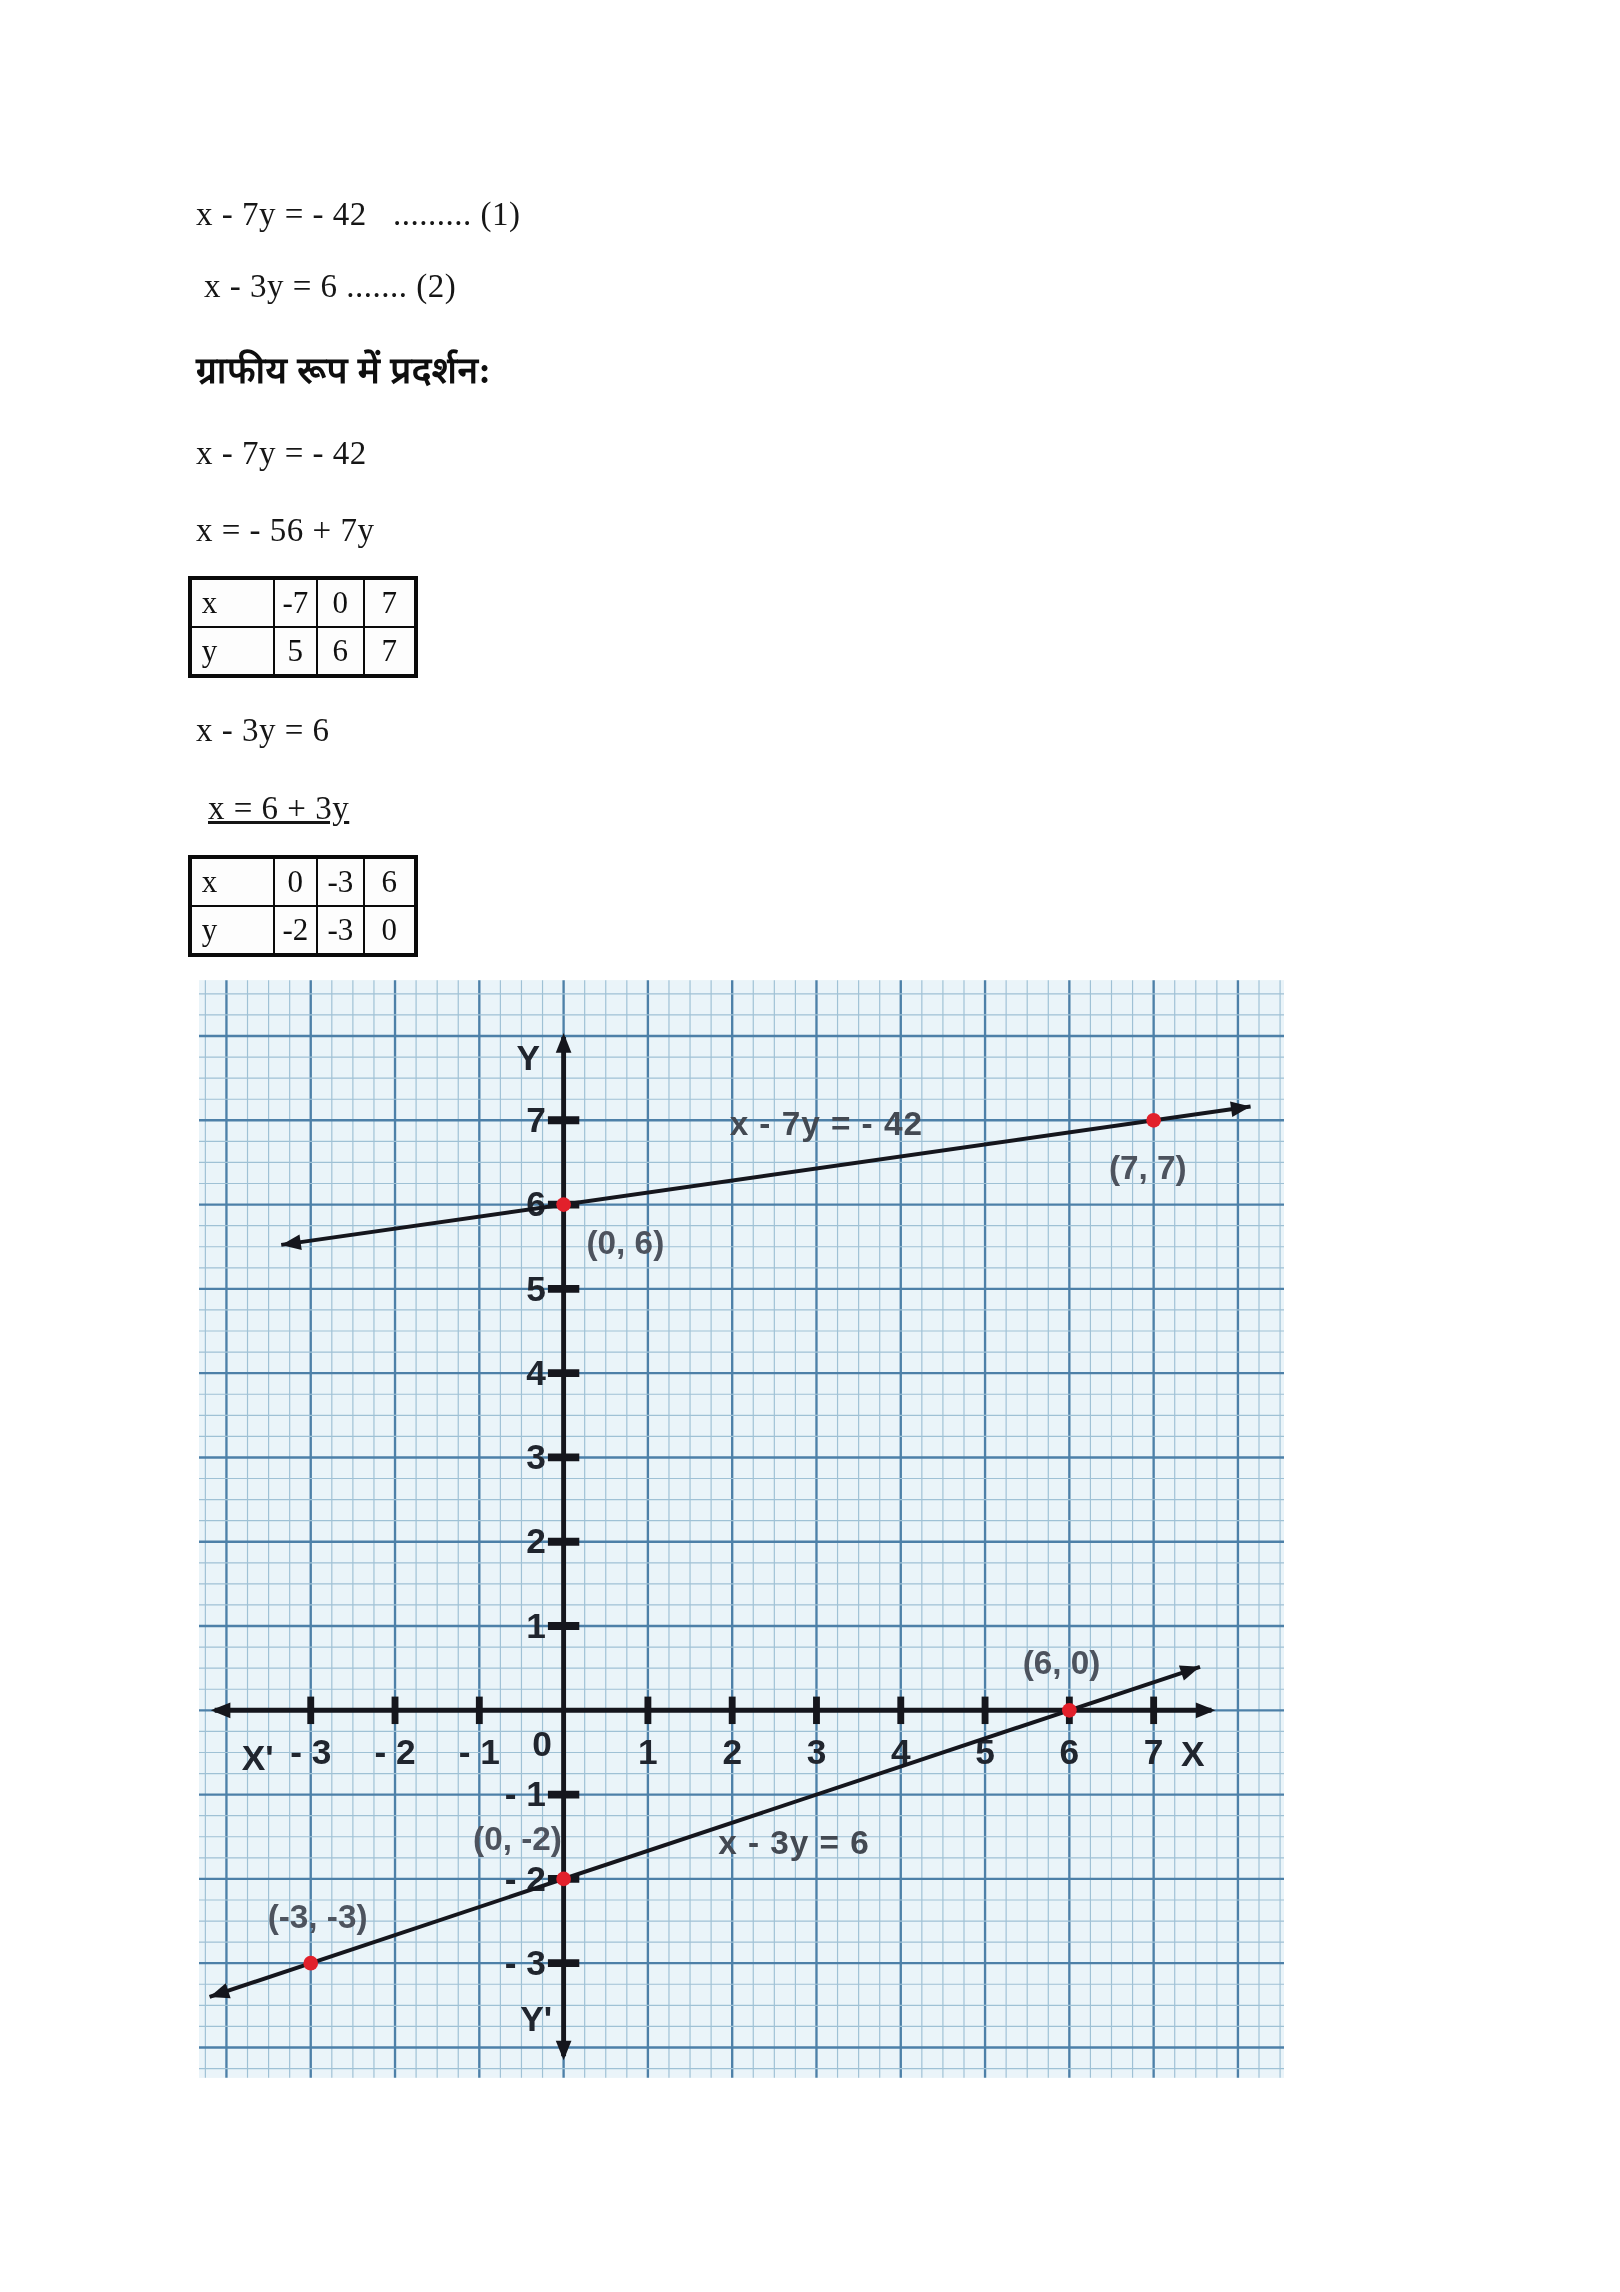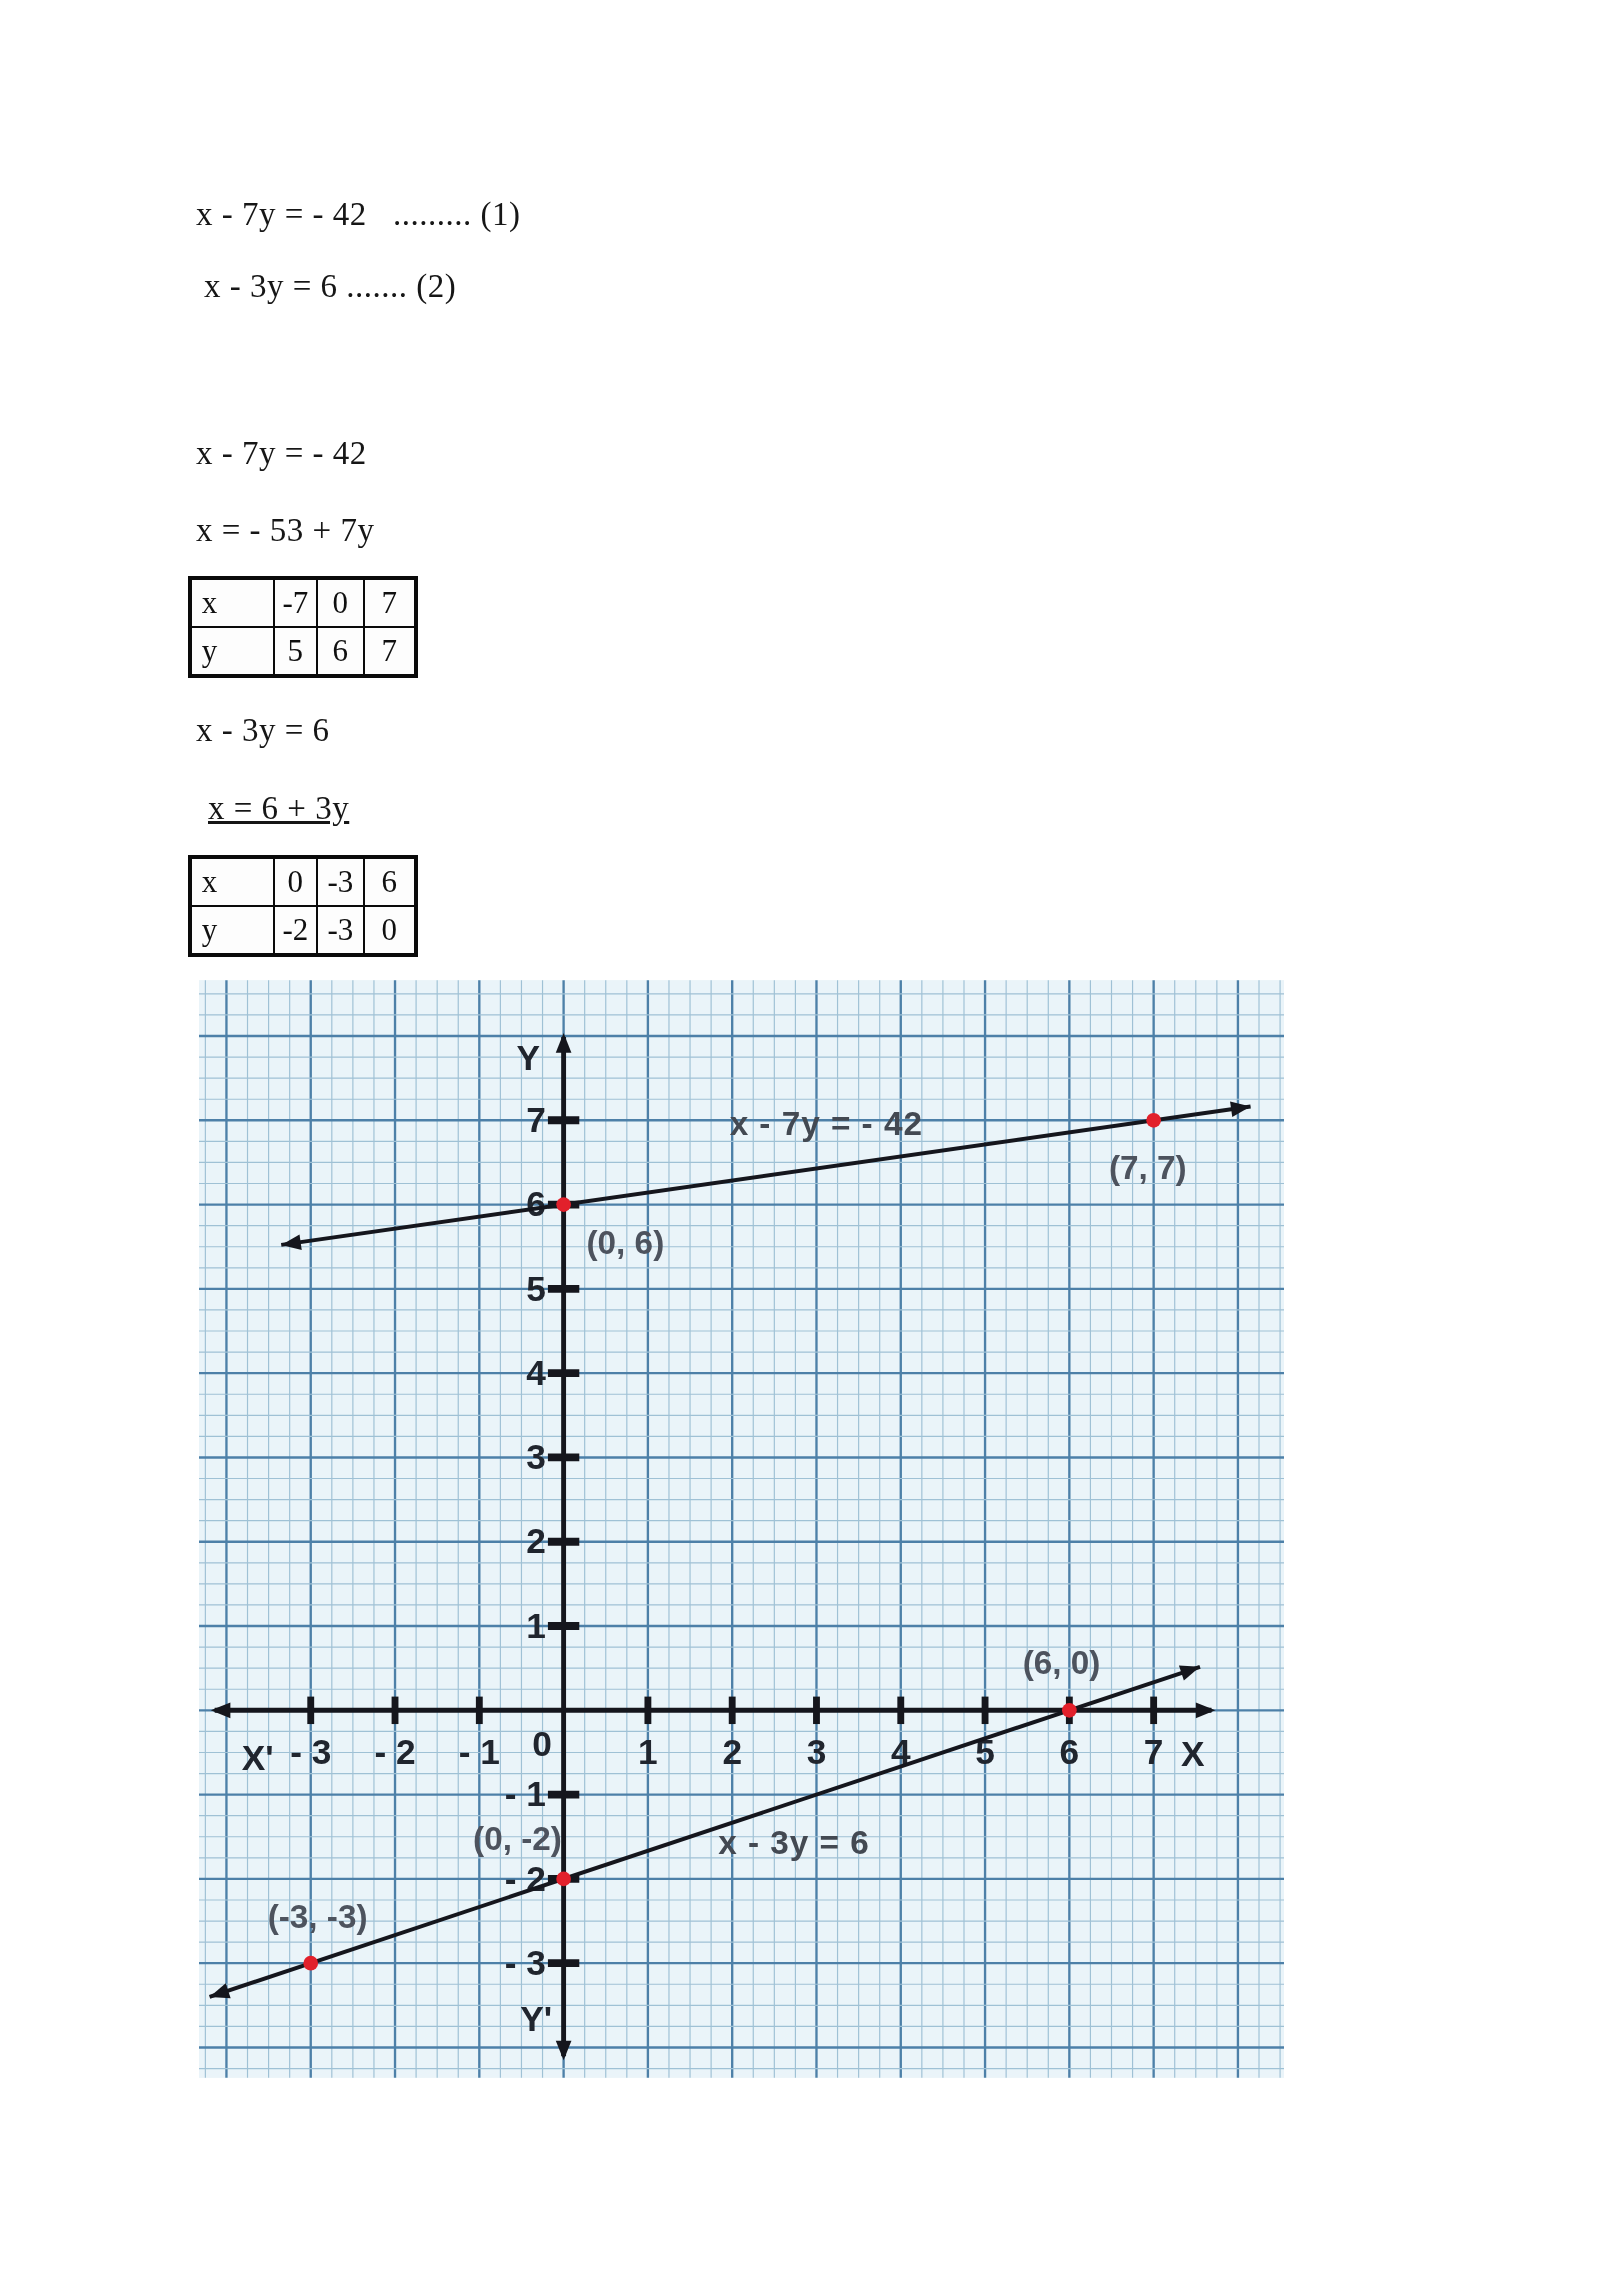--- a/index.html
+++ b/index.html
@@ -29,22 +29,23 @@
   text.eq{font-family:"Liberation Sans",sans-serif;font-weight:600;font-size:34px;fill:#434952;letter-spacing:1px;}
   text.axl{font-family:"Liberation Sans",sans-serif;font-weight:700;font-size:36px;fill:#20252e;}
 </style>
 </head>
 <body>
 
 <div class="page">
 
   <div class="tline l1">x - 7y = - 42   ......... (1)</div>
   <div class="tline l2">x - 3y = 6 ....... (2)</div>
+  <div class="tline lh">ग्राफीय रूप में प्रदर्शन:</div>
   <div class="tline l3">x - 7y = - 42</div>
-  <div class="tline l4">x = - 53 + 7y</div>
+  <div class="tline l4">x = - 56 + 7y</div>
 
   <table class="vtab t1">
     <tbody>
         <tr>
       <td class="h">x</td>
       <td class="c1">-7</td>
       <td class="c2">0</td>
       <td class="c3">7</td>
     </tr>
     <tr>

